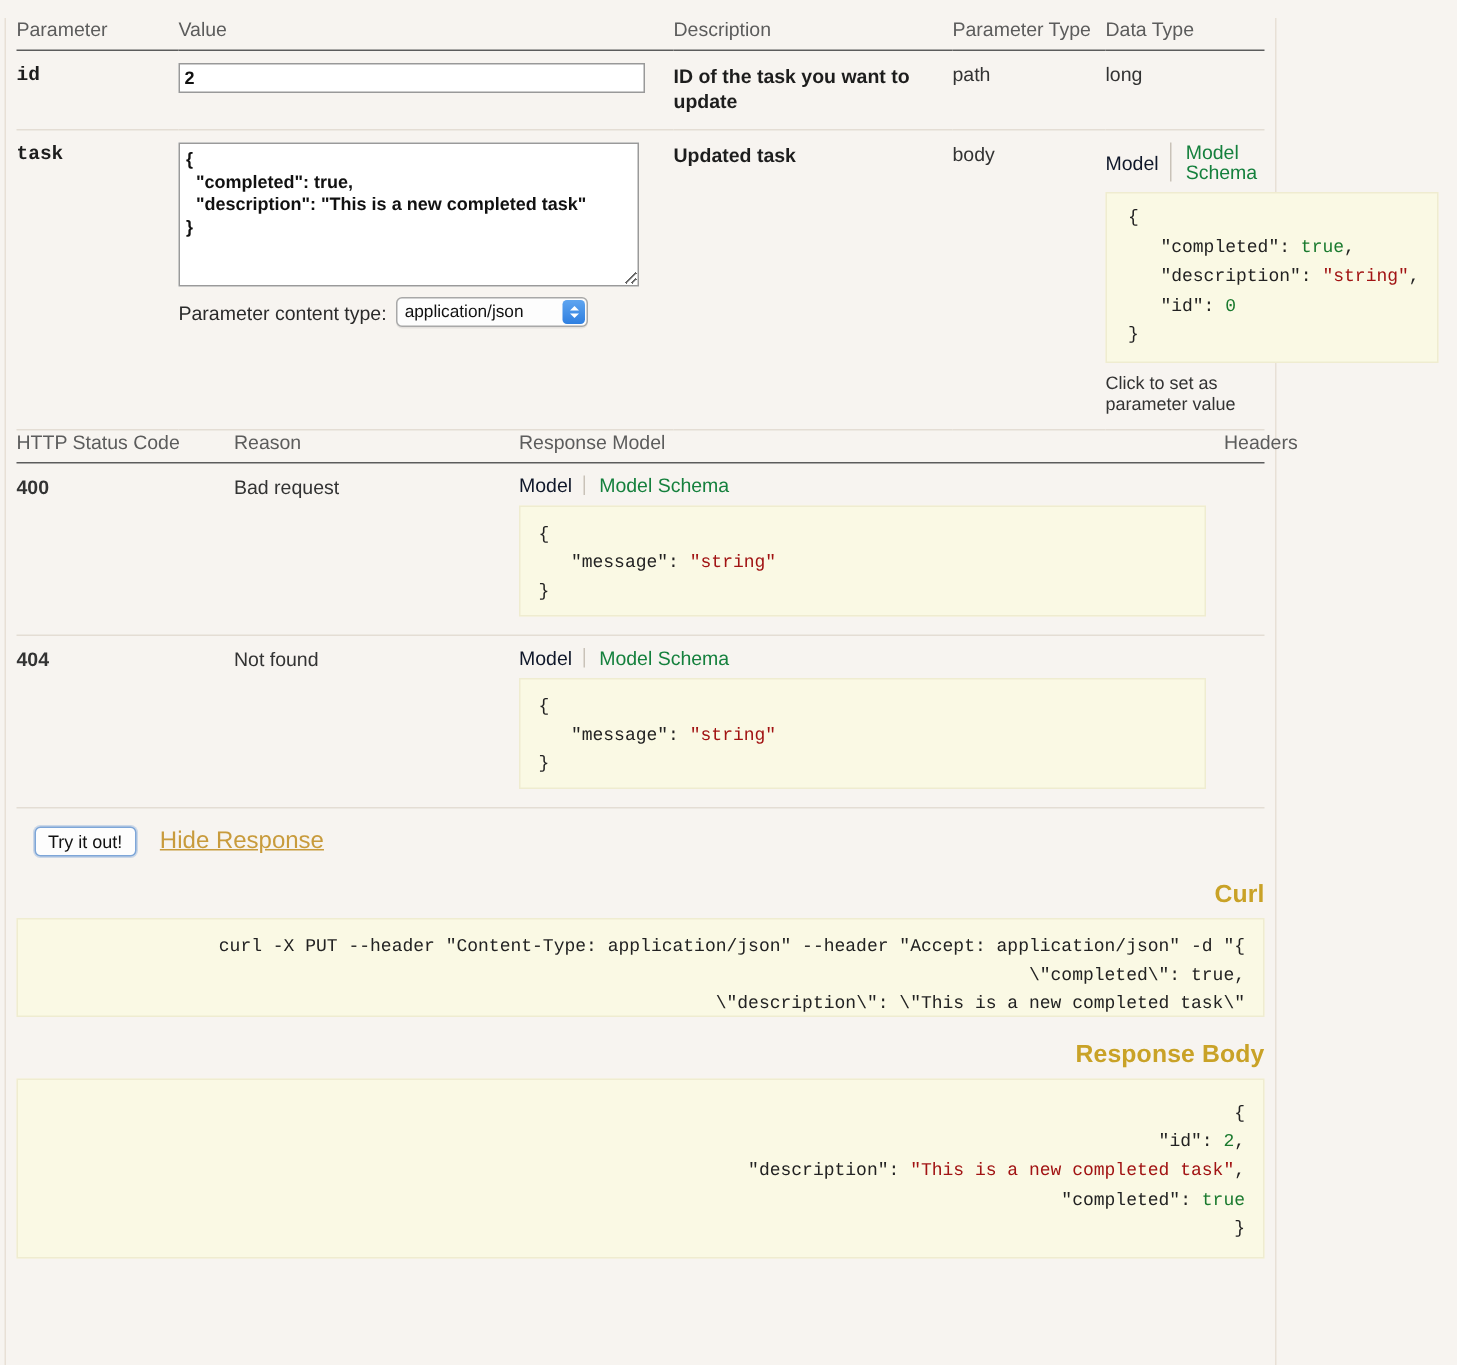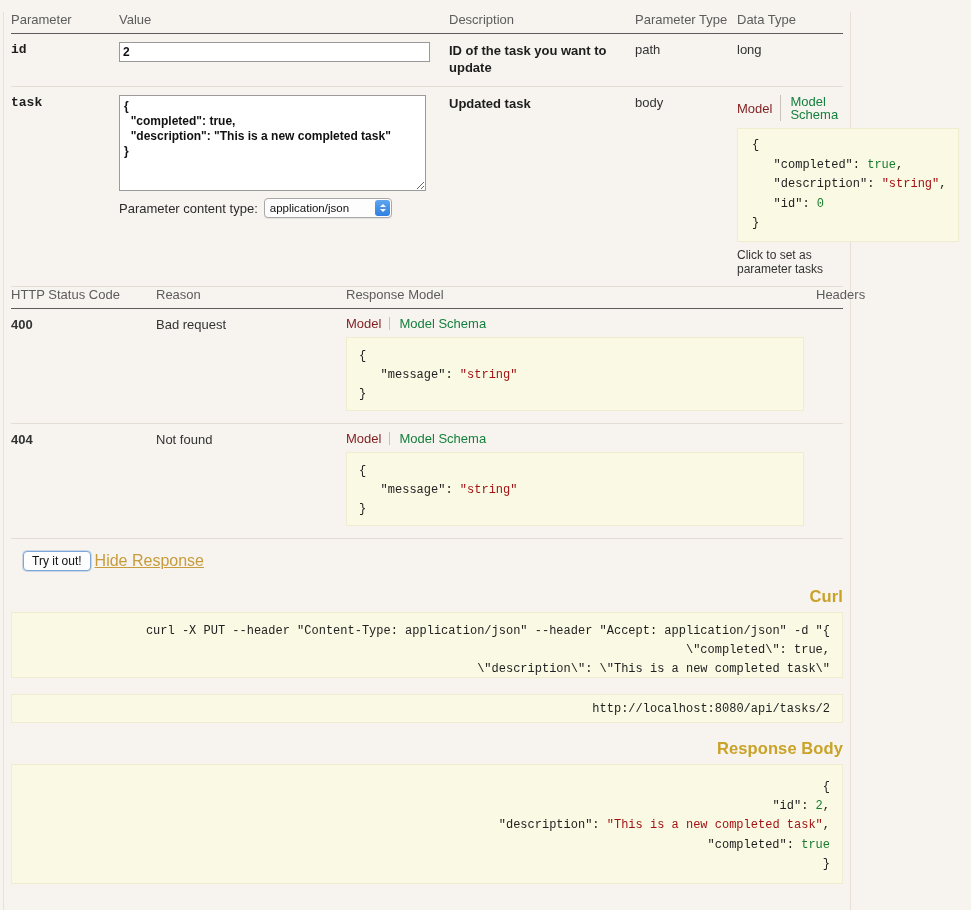--- a/index.html
+++ b/index.html
@@ -151,21 +151,21 @@
 
   
   .model-tabs {
     font-size: 13px;
     line-height: 1;
     display: flex;
     align-items: center;
     margin-bottom: 7px;
   }
   .model-tabs .mt {
-    color: #7f1d1d;
+    color: #0f172a;
     padding-right: 8px;
     cursor: pointer;
   }
   .model-tabs .ms {
     color: #15803d;
     padding-left: 9px;
     border-left: 1px solid #c9c2b8;
     cursor: pointer;
   }
 
@@ -232,21 +232,21 @@
   .c-code { width: 145px; }
   .c-reas { width: 190px; }
   .c-rmod { width: 470px; }
   .c-head { width: auto; }
 
   
   .actions {
     margin: 12px 0 0 12px;
     display: flex;
     align-items: center;
-    gap: 4px;
+    gap: 16px;
   }
   .btn-try {
     font-family: "Liberation Sans", sans-serif;
     font-size: 12px;
     color: #111;
     background: #fdfdfd;
     border: 1px solid #7ea6d8;
     border-radius: 4px;
     padding: 2px 8px;
     box-shadow: 0 0 0 1px rgba(120,160,215,.35);
@@ -318,21 +318,21 @@
         <td class="pdata">
           <div class="model-tabs">
             <span class="mt">Model</span>
             <span class="ms">Model Schema</span>
           </div>
           <div class="codebox schema-box" style="width:222px;"><span class="k">{</span>
 <span class="k">   "completed": </span><span class="bool">true</span><span class="k">,</span>
 <span class="k">   "description": </span><span class="str">"string"</span><span class="k">,</span>
 <span class="k">   "id": </span><span class="num">0</span>
 <span class="k">}</span></div>
-          <div class="hint">Click to set as parameter tasks</div>
+          <div class="hint">Click to set as parameter value</div>
         </td>
       </tr>
     </tbody>
   </table>
 
   <table class="rm">
     <colgroup>
       <col class="c-code">
           <col class="c-reas">
           <col class="c-rmod">
@@ -385,21 +385,20 @@
 
   <div class="block">
     <h4 class="sect">Curl</h4>
     <div class="codebox" style="height:66px;">curl -X PUT --header "Content-Type: application/json" --header "Accept: application/json" -d "{
   \"completed\": true,
   \"description\": \"This is a new completed task\"
 }" "http://localhost:8080/api/tasks/2"</div>
   </div>
 
   <div class="block">
-    <div class="codebox" style="height:29px;padding-top:5px;">http://localhost:8080/api/tasks/2</div>
   </div>
 
   <div class="block">
     <h4 class="sect">Response Body</h4>
     <div class="codebox" style="height:120px;padding-top:13px;"><span class="k">{</span>
 <span class="k">  "id": </span><span class="num">2</span><span class="k">,</span>
 <span class="k">  "description": </span><span class="str">"This is a new completed task"</span><span class="k">,</span>
 <span class="k">  "completed": </span><span class="bool">true</span>
 <span class="k">}</span></div>
   </div>

